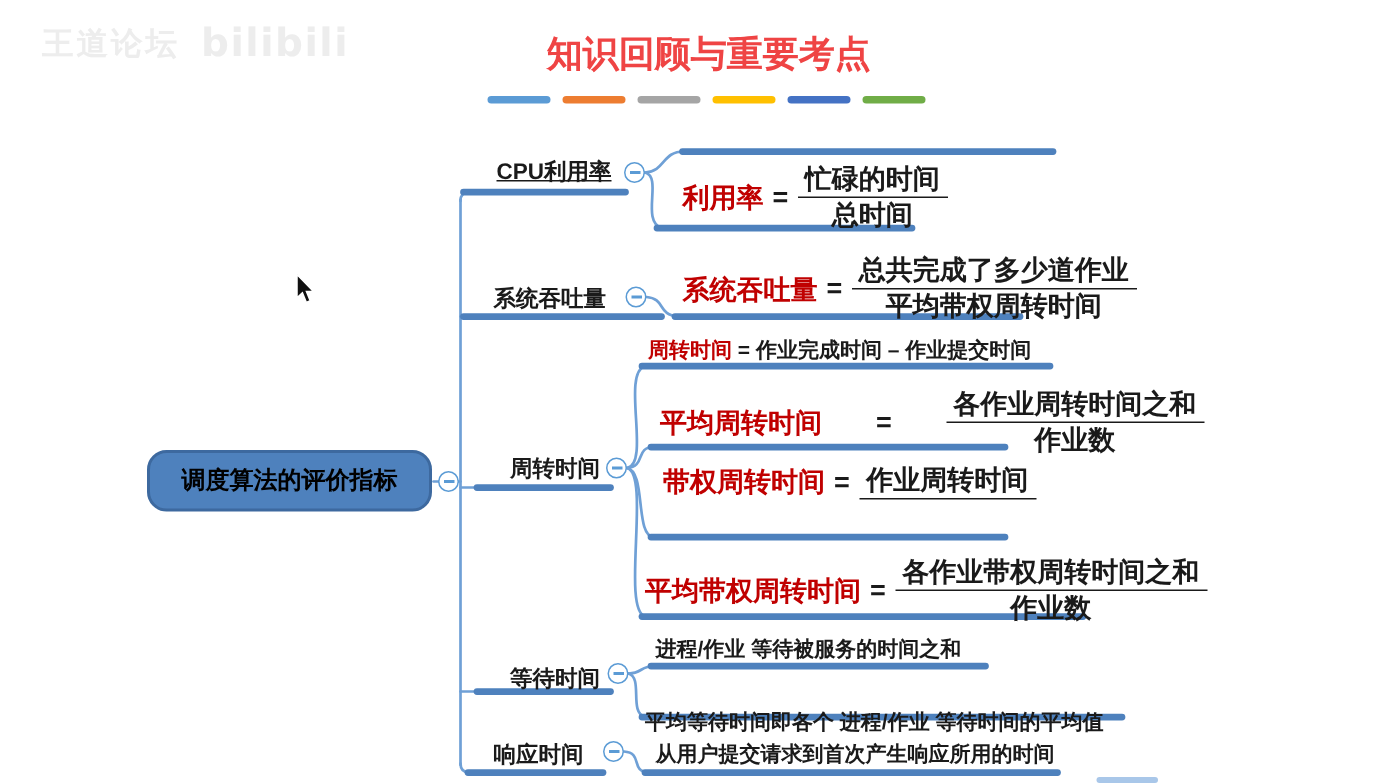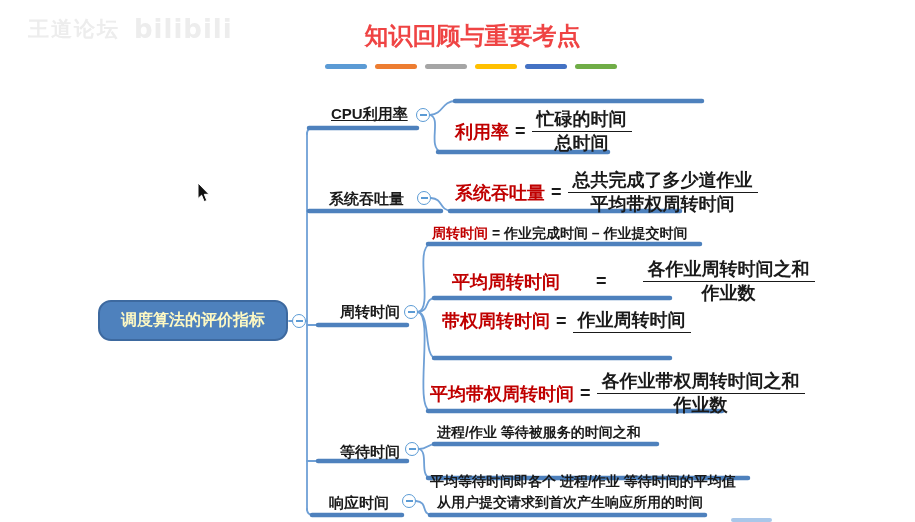--- a/index.html
+++ b/index.html
@@ -16,21 +16,21 @@
   .title{position:absolute;left:300px;top:20px;width:345px;margin:0;text-align:center;
          font-size:24px;font-weight:bold;}
   .divider{position:absolute;left:325px;top:64px;display:flex;gap:8px;}
   .divider span{width:42px;height:5px;border-radius:2.5px;display:block;}
 
   
   .wires{position:absolute;left:0;top:0;z-index:0;}
 
   
   .root-node{position:absolute;left:98px;top:300px;width:190px;height:41px;box-sizing:border-box;
-             background:#4E81BD;border:2px solid #3D699F;border-radius:13px;color:#fef9c3;
+             background:#4E81BD;border:2px solid #3D699F;border-radius:13px;color:#000000;
              font-weight:bold;font-size:16px;display:flex;align-items:center;justify-content:center;
              z-index:2;}
 
   
   .branch{position:absolute;font-size:15px;font-weight:bold;white-space:nowrap;z-index:2;}
 
   
   .note{position:absolute;font-size:14px;font-weight:bold;white-space:nowrap;z-index:2;}
 
   
@@ -143,21 +143,21 @@
       <span class="num">总共完成了多少道作业</span>
       <span class="den">平均带权周转时间</span>
     </span>
   </div>
 
   <div class="inline-def" style="left:432px;top:225px;">
     <span class="flabel">周转时间</span>
     <span>= 作业完成时间 – 作业提交时间</span>
   </div>
 
-  <div class="formula" style="left:452px;top:258px;gap:36px;">
+  <div class="formula" style="left:440px;top:258px;gap:36px;">
     <span class="flabel">平均周转时间</span>
     <span>=</span>
     <span class="frac">
       <span class="num">各作业周转时间之和</span>
       <span class="den">作业数</span>
     </span>
   </div>
 
   <div class="formula" style="left:442px;top:309px;">
     <span class="flabel">带权周转时间</span>

